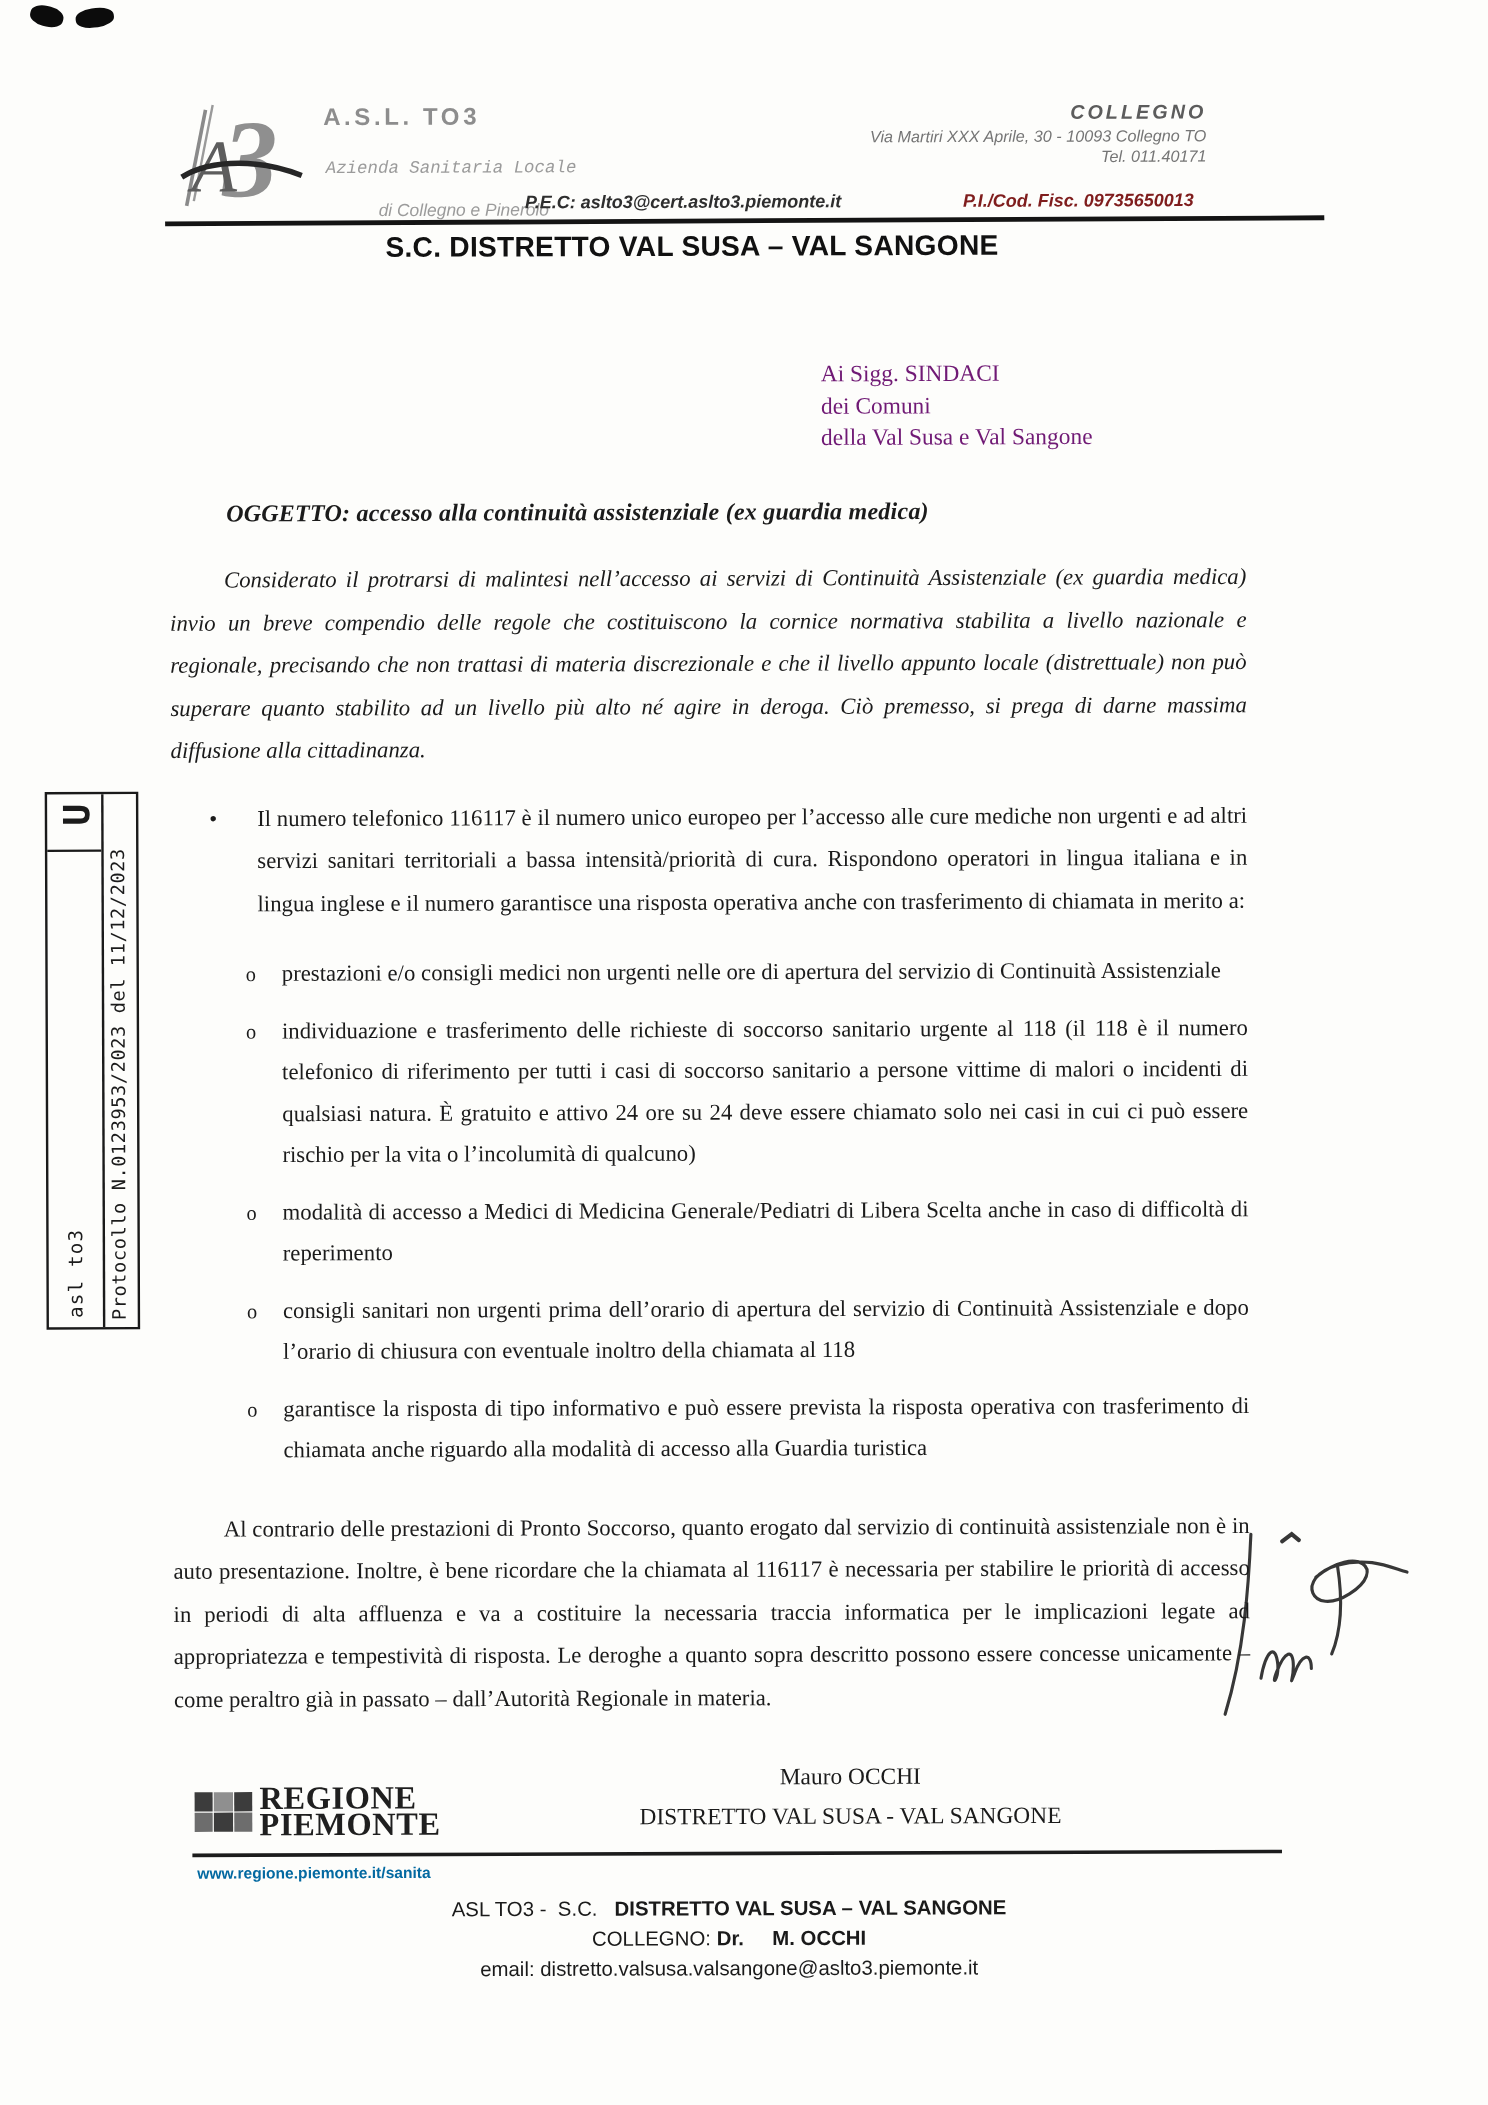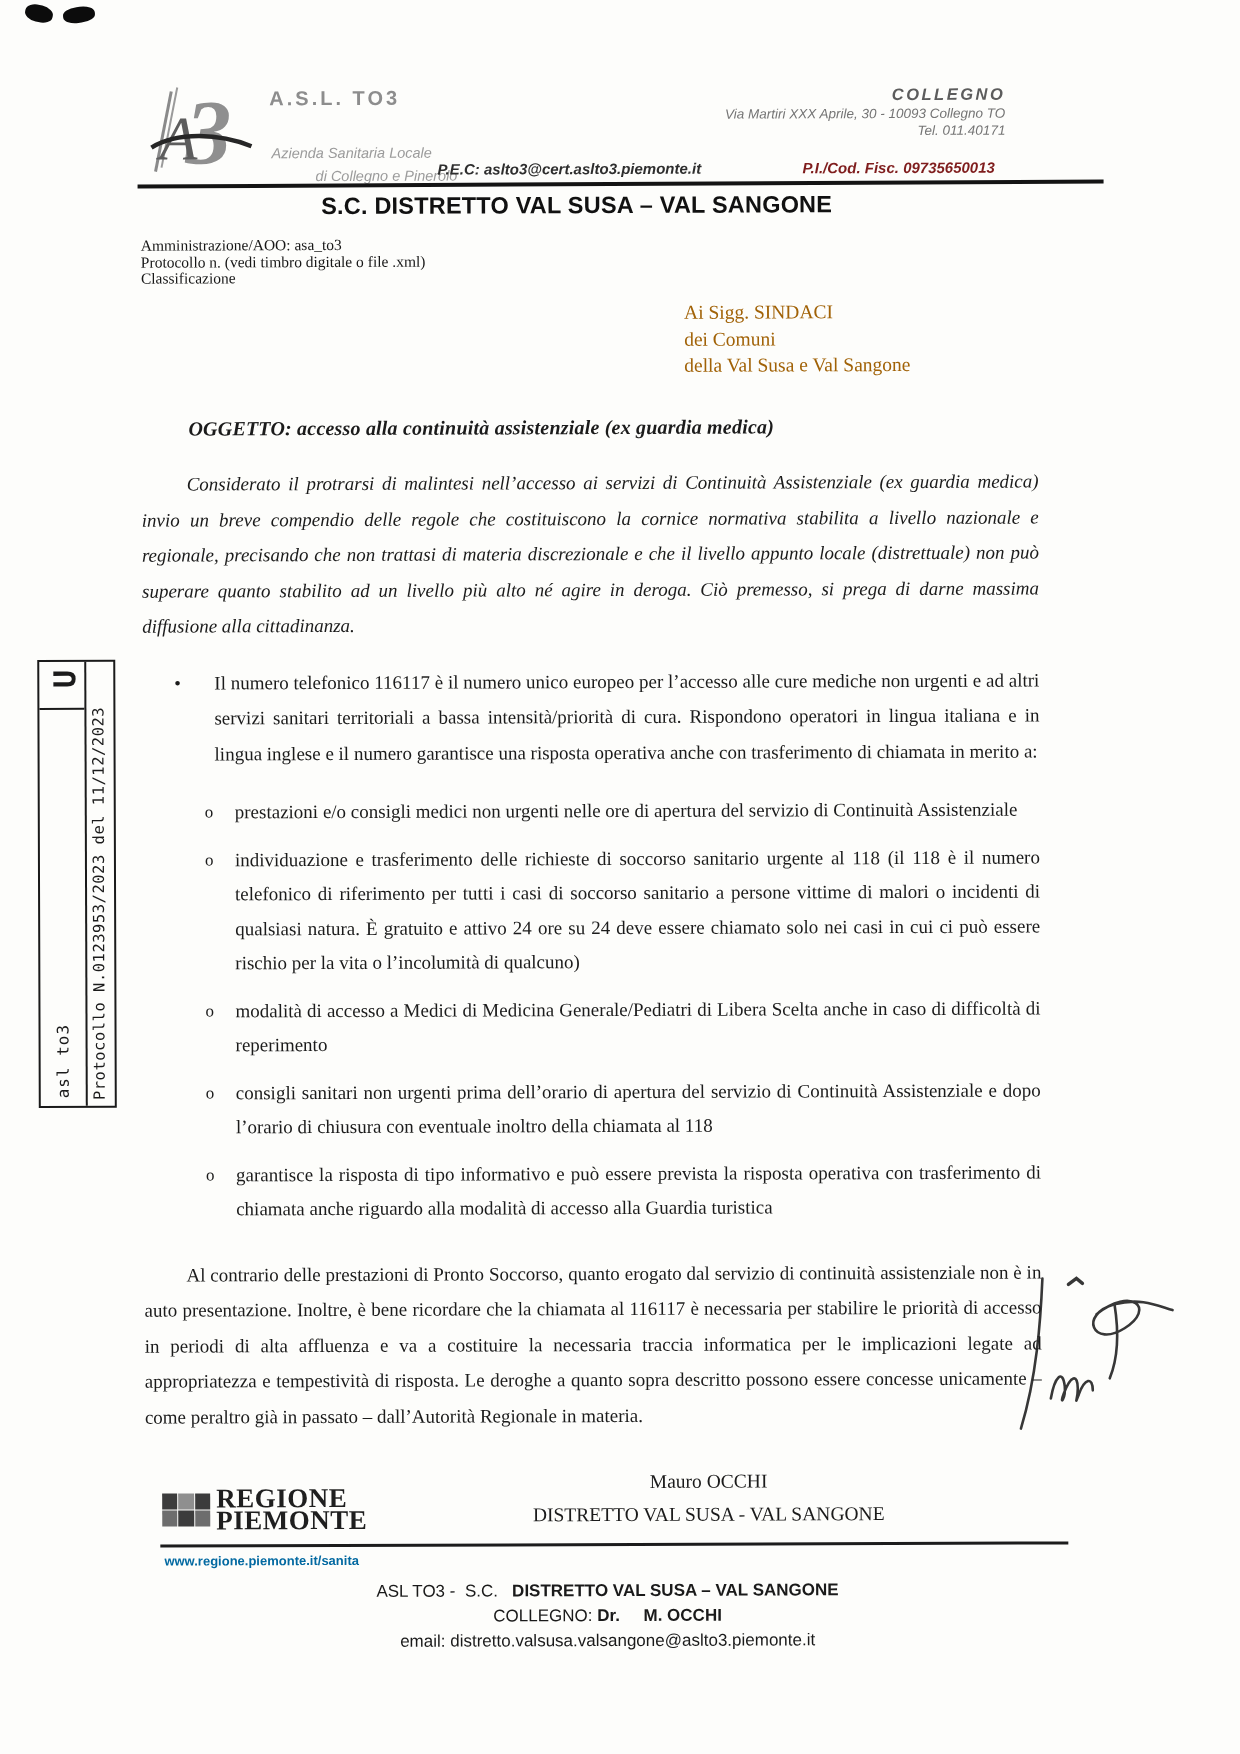--- a/index.html
+++ b/index.html
@@ -15,40 +15,40 @@
   .corner-mark{ position:absolute; background:#0c0c0c; border-radius:45%; }
   #mark1{ left:28px; top:3px; width:28px; height:17px; transform:rotate(14deg); }
   #mark2{ left:66px; top:5px; width:32px; height:16px; transform:rotate(-7deg); }
 
   
   #logo-graphic{ position:absolute; left:150px; top:82px; width:118px; height:96px; }
   #brand{ position:absolute; left:272px; top:86px; font-family:"Liberation Sans",sans-serif;
           font-size:20px; color:#8d8d8d; letter-spacing:3px; font-weight:bold; }
   .brand-sub{ position:absolute; left:274px; font-family:"Liberation Sans",sans-serif;
           font-style:italic; font-size:14.5px; color:#9b9b9b; }
-  #brand-sub1{ top:144px; } #brand-sub2{ top:167px;margin-left:44px; }
+  #brand-sub1{ top:132px;font-family:Liberation Mono, monospace; } #brand-sub2{ top:167px;margin-left:44px; }
   #pec-line{ position:absolute; left:440px; top:160px; font-family:"Liberation Sans",sans-serif;
           font-style:italic; font-weight:bold; font-size:15px; color:#2e2e2e;text-align:right; }
   #hdr-right{ position:absolute; left:700px; top:86px; width:308px; text-align:right;
           font-family:"Liberation Sans",sans-serif; font-style:italic; color:#6e6e6e; }
   #hdr-city{ font-weight:bold; font-size:16.5px; letter-spacing:2.5px; color:#5c5c5c; }
   .hdr-small{ font-size:13.5px; margin-top:2px; color:#757575; }
   #hdr-fiscal{ position:absolute; left:805px; top:160px; font-family:"Liberation Sans",sans-serif;
           font-style:italic; font-weight:bold; font-size:15px; color:#7f1d1d; }
   #header-rule{ position:absolute; left:140px; top:182px; width:966px; height:4px;
           background:#141414; transform:rotate(-0.1deg); }
   #doc-title{ position:absolute; left:140px; top:192px; width:966px; text-align:center;
           padding-right:88px; font-family:"Liberation Sans",sans-serif; font-weight:bold;
           font-size:23.5px; color:#111; letter-spacing:0.2px; }
 
   
   #admin{ position:absolute; left:143px; top:236px; font-size:15.5px; line-height:16.5px; color:#171717; }
 
   
-  #recipient{ position:absolute; left:686px; top:300px; font-size:19.5px; line-height:26.5px; color:#a16207; }
+  #recipient{ position:absolute; left:686px; top:300px; font-size:19.5px; line-height:26.5px; color:#701a75; }
 
   
   #stamp{ position:absolute; left:38px; top:658px; width:78px; height:448px;
           border:2px solid #1a1a1a; display:flex; background:#fdfdfb; }
   #stamp-left{ width:48px; border-right:2px solid #1a1a1a; position:relative; }
   #stamp-ubox{ position:absolute; top:0; left:0; right:0; height:48px; border-bottom:2px solid #1a1a1a; }
   .vtext{ writing-mode:vertical-rl; transform:rotate(180deg);
           font-family:"DejaVu Sans Mono", monospace; color:#1b1b1b; }
   #stamp-u{ position:absolute; left:8px; top:8px; font-size:30px; font-weight:bold; }
   #stamp-org{ position:absolute; left:13px; bottom:8px; font-size:16px; letter-spacing:1px; }
@@ -106,25 +106,20 @@
     <div id="pec-line">P.E.C: aslto3@cert.aslto3.piemonte.it</div>
     <div id="hdr-right">
       <div id="hdr-city">COLLEGNO</div>
       <div class="hdr-small">Via Martiri XXX Aprile, 30 - 10093 Collegno TO</div>
       <div class="hdr-small">Tel. 011.40171</div>
     </div>
     <div id="hdr-fiscal">P.I./Cod. Fisc. 09735650013</div>
     <div id="header-rule"></div>
     <div id="doc-title">S.C. DISTRETTO VAL SUSA – VAL SANGONE</div>
 
-    <div id="admin">
-      <div>Amministrazione/AOO: asa_to3</div>
-      <div>Protocollo n. (vedi timbro digitale o file .xml)</div>
-      <div>Classificazione</div>
-    </div>
 
     <div id="recipient">
       <div>Ai Sigg. SINDACI</div>
       <div>dei Comuni</div>
       <div>della Val Susa e Val Sangone</div>
     </div>
 
     <div id="stamp">
       <div id="stamp-left">
         <div id="stamp-ubox"></div>

